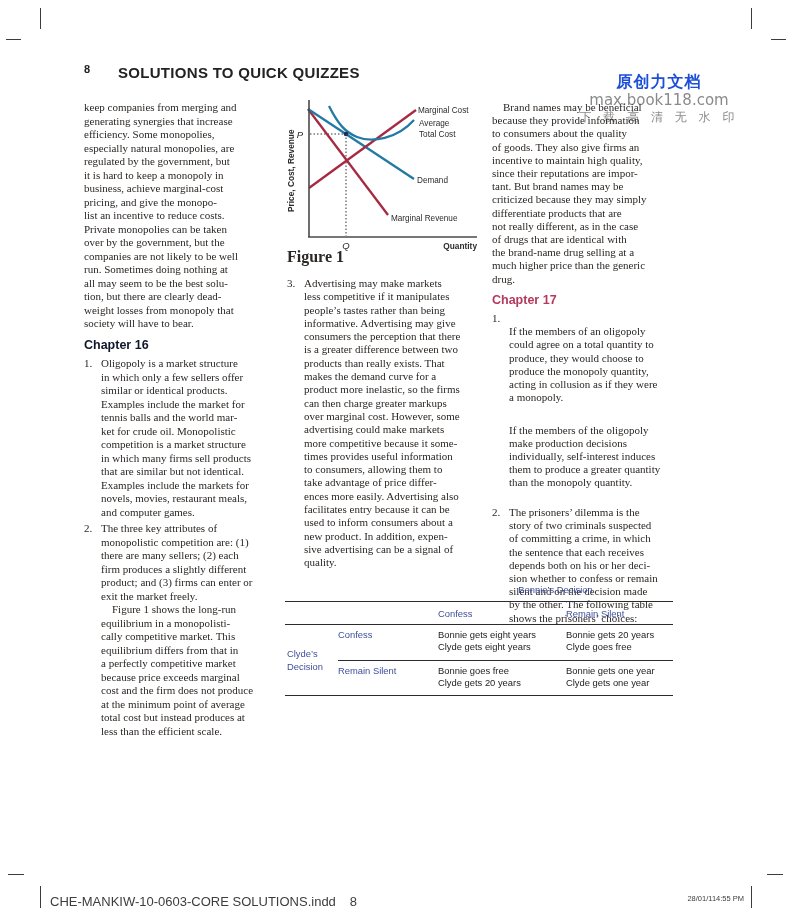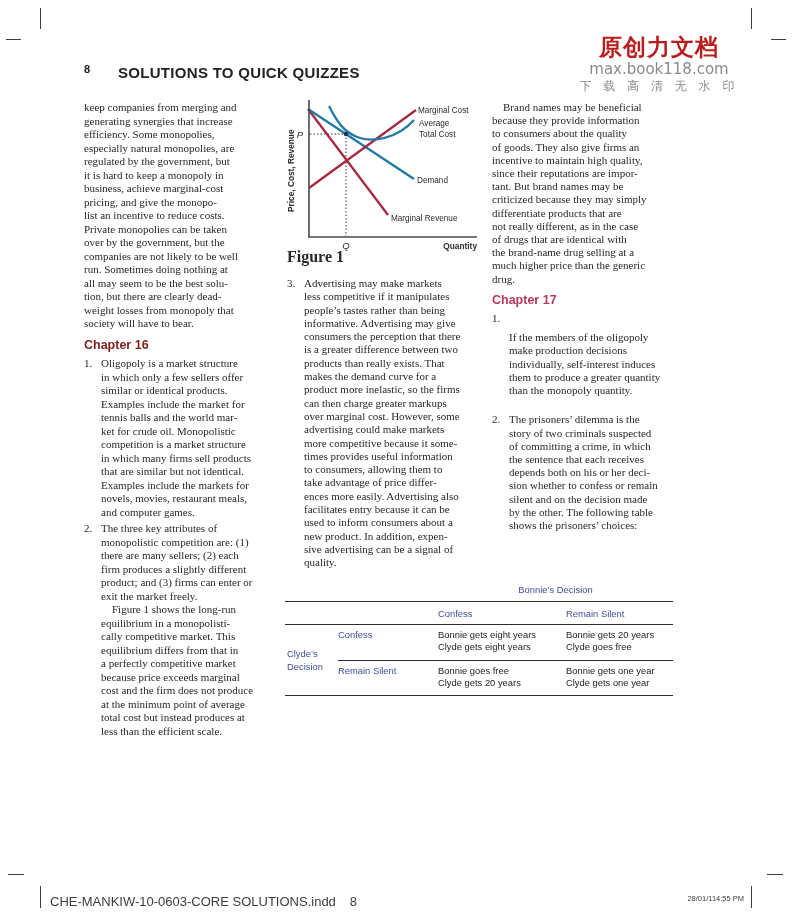--- a/index.html
+++ b/index.html
@@ -11,21 +11,21 @@
 
   
   .hdr-num{position:absolute;left:84px;top:63px;font-family:"Liberation Sans",sans-serif;
     font-weight:bold;font-size:11px;color:#222;}
   .hdr-title{position:absolute;left:118px;top:64px;font-family:"Liberation Sans",sans-serif;
     font-weight:bold;font-size:15px;letter-spacing:.3px;color:#222;}
 
   
   .watermark{position:absolute;left:578px;top:34px;width:162px;text-align:center;
     color:#8a8a8a;font-family:"DejaVu Sans","Liberation Sans",sans-serif;}
-  .wm1{font-size:23px;font-weight:bold;letter-spacing:1px;line-height:1.15;color:#b91c1c;}
+  .wm1{font-size:16px;font-weight:bold;letter-spacing:1px;line-height:1.15;color:#1d4ed8;margin-top:39px;}
   .wm2{font-size:15px;line-height:1.2;}
   .wm3{font-size:12px;letter-spacing:4px;line-height:1.35;}
 
   
   .col{position:absolute;font-size:11px;line-height:13.5px;}
   #col1{left:84px;top:101px;width:188px;}
   #col3{left:492px;top:101px;width:188px;line-height:13.2px;}
   #col2-item3{position:absolute;left:287px;top:277px;width:192px;font-size:11px;line-height:13.3px;}
   .lines{white-space:pre-line;}
   .chapter{font-family:"Liberation Sans",sans-serif;font-weight:bold;font-size:12.5px;
@@ -97,21 +97,21 @@
 pricing, and give the monopo-
 list an incentive to reduce costs.
 Private monopolies can be taken
 over by the government, but the
 companies are not likely to be well
 run. Sometimes doing nothing at
 all may seem to be the best solu-
 tion, but there are clearly dead-
 weight losses from monopoly that
 society will have to bear.</div>
-  <div class="chapter" style="color:#7f1d1d;">Chapter 16</div>
+  <div class="chapter" style="color:#0f172a;">Chapter 16</div>
   <div class="li">
     <span class="num">1.</span>
     <div class="txt">Oligopoly is a market structure
 in which only a few sellers offer
 similar or identical products.
 Examples include the market for
 tennis balls and the world mar-
 ket for crude oil. Monopolistic
 competition is a market structure
 in which many firms sell products
@@ -209,20 +209,26 @@
 differentiate products that are
 not really different, as in the case
 of drugs that are identical with
 the brand-name drug selling at a
 much higher price than the generic
 drug.</div>
   <div class="chapter" style="color:#b5395c;">Chapter 17</div>
   <div class="li">
     <span class="num">1.</span>
     <div class="txt">
+      <div class="lines">If the members of an oligopoly
+could agree on a total quantity to
+produce, they would choose to
+produce the monopoly quantity,
+acting in collusion as if they were
+a monopoly.</div>
       <div class="lines parabreak">If the members of the oligopoly
 make production decisions
 individually, self-interest induces
 them to produce a greater quantity
 than the monopoly quantity.</div>
     </div>
   </div>
   <div class="li">
     <span class="num">2.</span>
     <div class="txt">The prisoners’ dilemma is the

